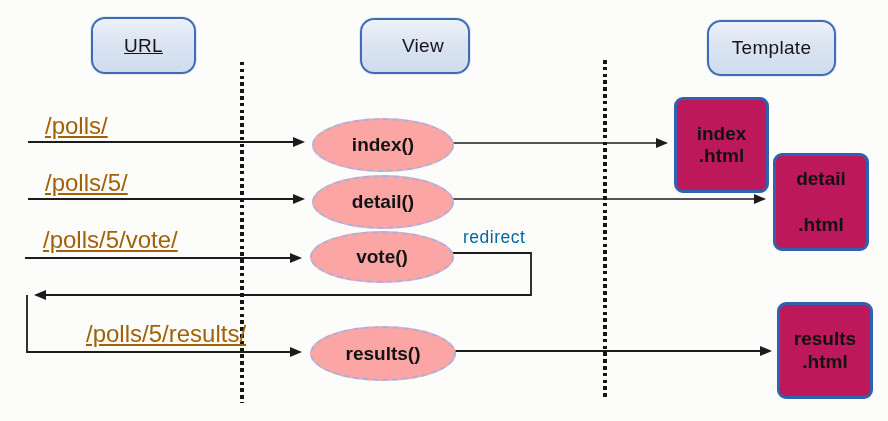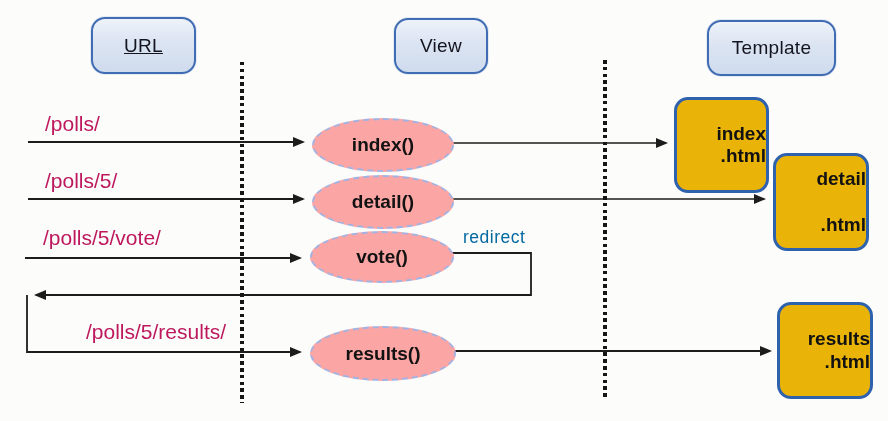--- a/index.html
+++ b/index.html
@@ -23,28 +23,28 @@
   }
   .ellipse{
     position:absolute;z-index:3;
     display:flex;align-items:center;justify-content:center;
     border:2px dashed #a3b2e0;border-radius:50%;
     background:#fca5a5;
     font-size:19px;font-weight:bold;color:#121212;
   }
   .tbox{
     position:absolute;z-index:3;
-    display:flex;flex-direction:column;align-items:flex-end;justify-content:center;
-    border:3px solid #2f62ad;border-radius:14px;
-    background:#eab308;
+    display:flex;flex-direction:column;align-items:center;justify-content:center;
+    border:3px solid #2f62ad;border-radius:9px;
+    background:#be185d;
     font-size:19px;font-weight:bold;color:#121212;line-height:1.18;
   }
   .urltext{
     position:absolute;z-index:3;
-    font-size:21px;color:#be185d;
+    font-size:24px;color:#a16207;text-decoration:underline;
   }
   .redirect{
     position:absolute;z-index:3;
     font-size:17.5px;color:#0369a1;letter-spacing:.5px;
   }
 </style>
 </head>
 <body>
 
 <div class="canvas">
@@ -64,21 +64,21 @@
       <path d="M450,143 L666,143" marker-end="url(#ah)" stroke-width="1.4"></path>
       <path d="M450,199 L764,199" marker-end="url(#ah)" stroke-width="1.4"></path>
       <path d="M452,351 L770,351" marker-end="url(#ah)" stroke-width="1.8"></path>
     </g>
   </svg>
 
   <div class="dotline" style="left:240px;top:62px;height:341px;"></div>
   <div class="dotline" style="left:603px;top:60px;height:339px;"></div>
 
   <div class="hdr" style="left:91px;top:17px;width:101px;height:53px;text-decoration:underline;">URL</div>
-  <div class="hdr" style="left:394px;top:18px;width:90px;height:52px;">View</div>
+  <div class="hdr" style="left:360px;top:18px;width:90px;height:52px;padding-left:16px;">View</div>
   <div class="hdr" style="left:707px;top:20px;width:125px;height:52px;">Template</div>
 
   <div class="urltext" style="left:45px;top:112px;">/polls/</div>
   <div class="urltext" style="left:45px;top:169px;">/polls/5/</div>
   <div class="urltext" style="left:43px;top:226px;">/polls/5/vote/</div>
   <div class="urltext" style="left:54px;top:320px;margin-left:32px;">/polls/5/results/</div>
 
   <div class="ellipse" style="left:312px;top:118px;width:138px;height:50px;">index()</div>
   <div class="ellipse" style="left:312px;top:175px;width:138px;height:50px;">detail()</div>
   <div class="ellipse" style="left:310px;top:231px;width:140px;height:48px;">vote()</div>

